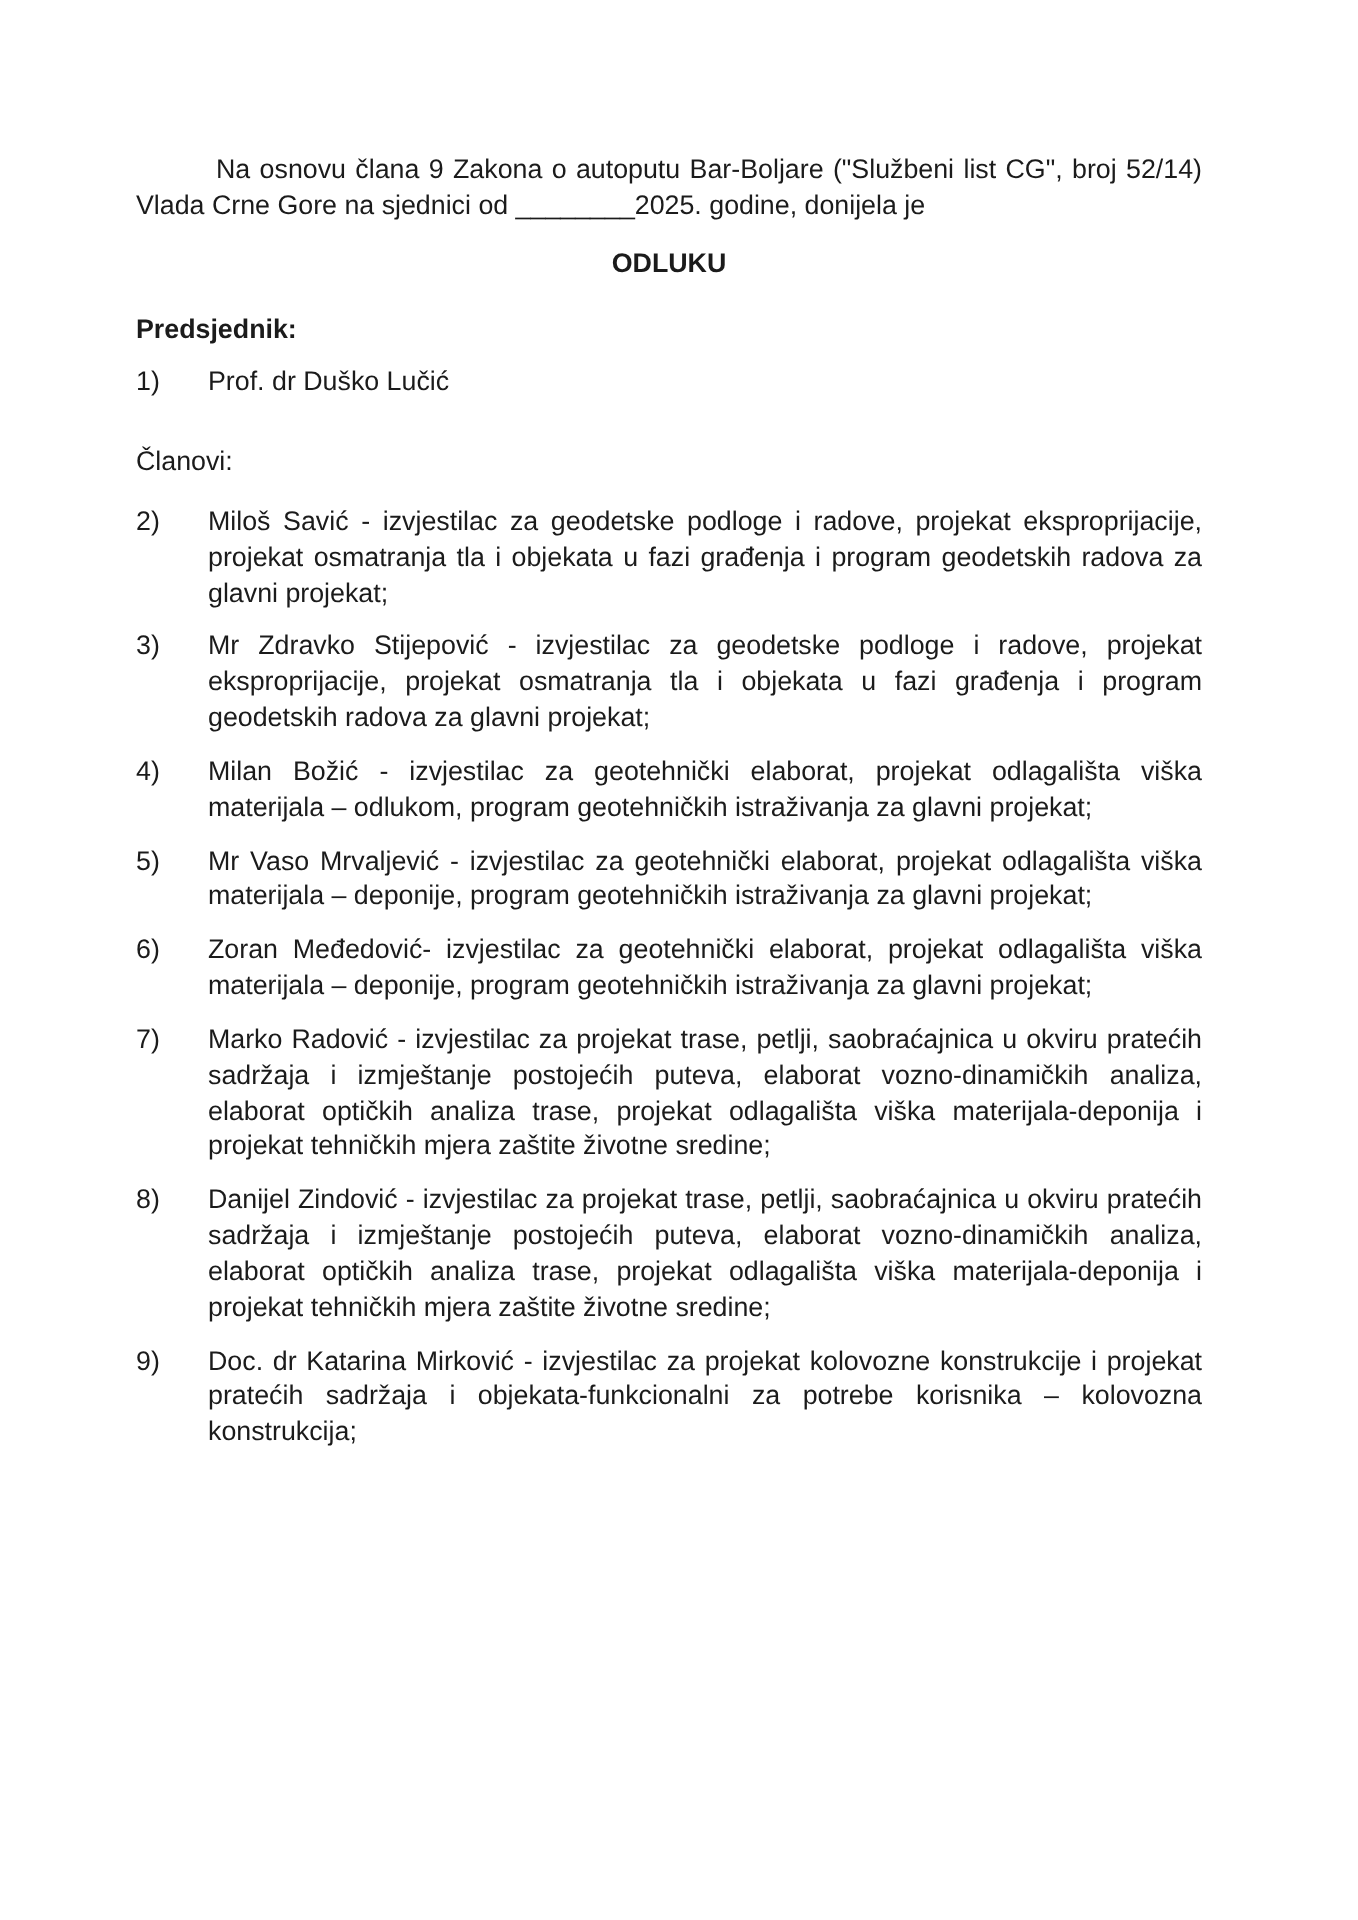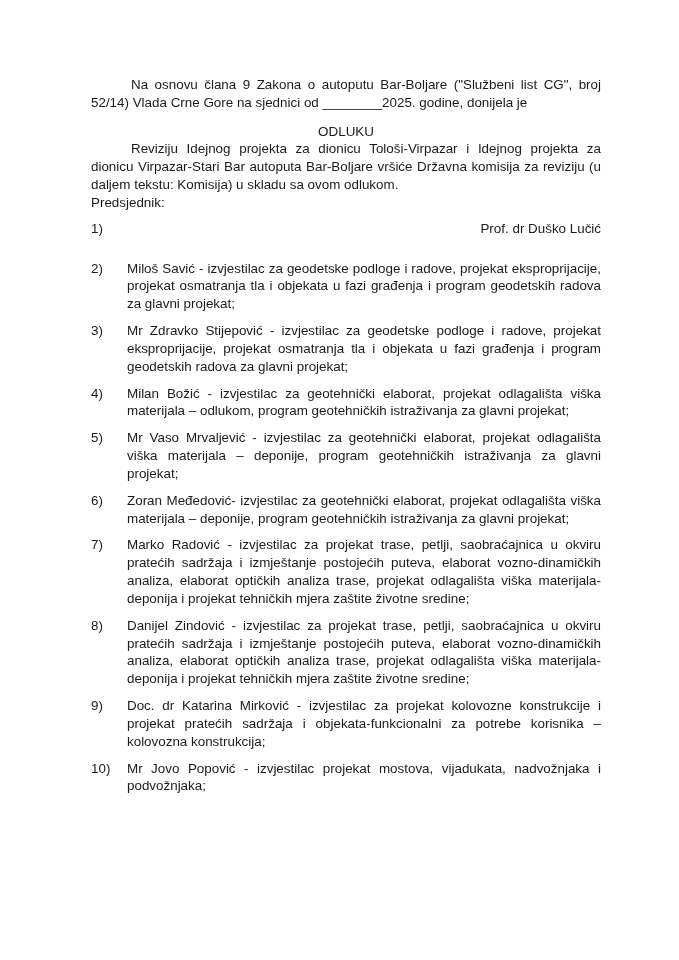--- a/index.html
+++ b/index.html
@@ -7,58 +7,59 @@
   body {
     width: 679px;
     height: 960px;
     font-family: "Liberation Sans", sans-serif;
     color: #1b1b1b;
     overflow: hidden;
   }
   .page {
     width: 679px;
     height: 960px;
-    padding: 76px 78px 30px 91px;
+    padding: 76px 78px 30px 68px;
     font-size: 13.4px;
     line-height: 1.33;
   }
   .para {
     text-align: justify;
   }
   .indent-first {
     text-indent: 40px;
   }
   .title-block {
     text-align: center;
-    font-weight: normal;
+    font-weight: bold;
     margin-top: 11px;
   }
   .clan-heading {
     text-align: center;
     font-weight: bold;
     margin-top: 13px;
     margin-bottom: 2px;
   }
   .label-line {
-    margin-top: 0;
+    margin-top: 16px;
+    font-weight: bold;
   }
   .list-item {
     display: flex;
     margin-top: 9px;
   }
   .list-num {
     flex: 0 0 36px;
     width: 36px;
   }
   .list-text {
     flex: 1;
     text-align: justify;
   }
   .list-text.no-justify {
-    text-align: right;
+    text-align: left;
   }
   .president-item {
     margin-top: 8px;
     margin-bottom: 22px;
   }
   .members-label {
     margin-top: 0;
     margin-bottom: 12px;
   }
   .clan2-intro {
@@ -69,29 +70,29 @@
 <body>
 
 <div class="page">
 
   <p class="para indent-first">Na osnovu člana 9 Zakona o autoputu Bar-Boljare ("Službeni list CG", broj 52/14) Vlada Crne Gore na sjednici od ________2025. godine, donijela je</p>
 
   <div class="title-block">
     <div>ODLUKU</div>
   </div>
 
-  <p class="para indent-first">Reviziju Idejnog projekta za dionicu Tološi-Virpazar i Idejnog projekta za dionicu Virpazar-Stari Bar autoputa Bar-Boljare vršiće Državna komisija za reviziju (u daljem tekstu: Komisija) u skladu sa ovom odlukom.</p>
 
   <div class="label-line">Predsjednik:</div>
 
   <div class="list-item president-item">
     <span class="list-num">1)</span>
     <span class="list-text no-justify">Prof. dr Duško Lučić</span>
   </div>
 
+  <div class="members-label">Članovi:</div>
 
   <div class="list-item">
     <span class="list-num">2)</span>
     <span class="list-text">Miloš Savić - izvjestilac za geodetske podloge i radove, projekat eksproprijacije, projekat osmatranja tla i objekata u fazi građenja i program geodetskih radova za glavni projekat;</span>
   </div>
 
   <div class="list-item">
     <span class="list-num">3)</span>
     <span class="list-text">Mr Zdravko Stijepović - izvjestilac za geodetske podloge i radove, projekat eksproprijacije, projekat osmatranja tla i objekata u fazi građenja i program geodetskih radova za glavni projekat;</span>
   </div>
@@ -119,18 +120,14 @@
   <div class="list-item">
     <span class="list-num">8)</span>
     <span class="list-text">Danijel Zindović - izvjestilac za projekat trase, petlji, saobraćajnica u okviru pratećih sadržaja i izmještanje postojećih puteva, elaborat vozno-dinamičkih analiza, elaborat optičkih analiza trase, projekat odlagališta viška materijala-deponija i projekat tehničkih mjera zaštite životne sredine;</span>
   </div>
 
   <div class="list-item">
     <span class="list-num">9)</span>
     <span class="list-text">Doc. dr Katarina Mirković - izvjestilac za projekat kolovozne konstrukcije i projekat pratećih sadržaja i objekata-funkcionalni za potrebe korisnika – kolovozna konstrukcija;</span>
   </div>
 
-  <div class="list-item">
-    <span class="list-num">10)</span>
-    <span class="list-text">Mr Jovo Popović - izvjestilac projekat mostova, vijadukata, nadvožnjaka i podvožnjaka;</span>
-  </div>
 
 </div>
 
 </body></html>

